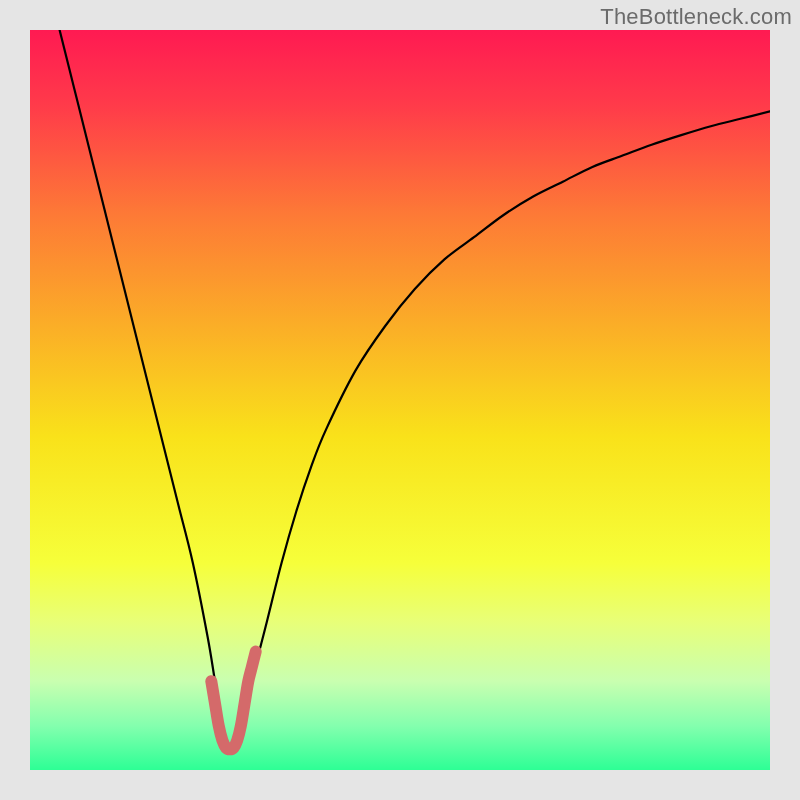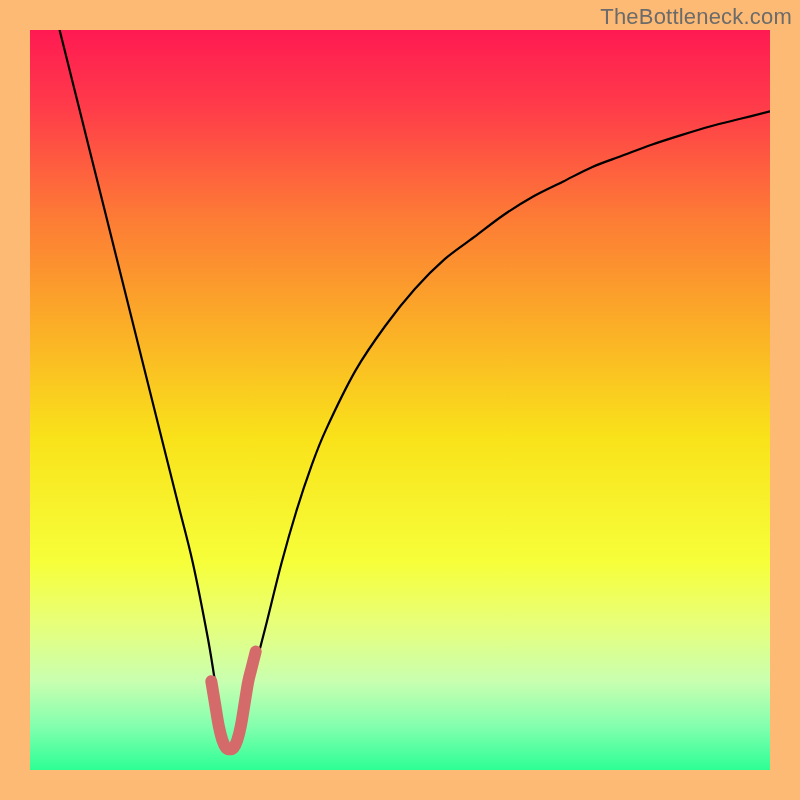--- a/index.html
+++ b/index.html
@@ -10,21 +10,21 @@
     background: #000;
     overflow: hidden;
     font-family: Arial, Helvetica, sans-serif;
   }
   .frame {
     position: absolute;
     top: 0;
     left: 0;
     width: 800px;
     height: 800px;
-    background: #fdba74;
+    background: #e5e5e5;
   }
   .plot-area {
     position: absolute;
     top: 30px;
     left: 30px;
     width: 740px;
     height: 740px;
   }
   .watermark {
     position: absolute;

